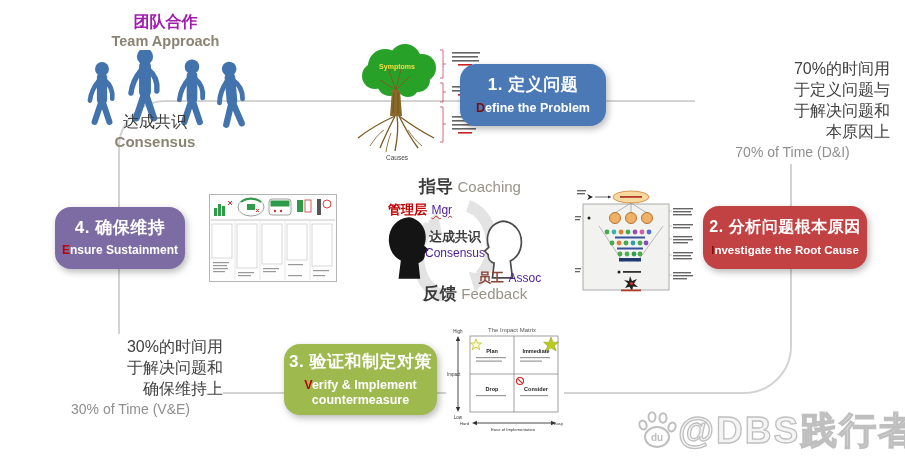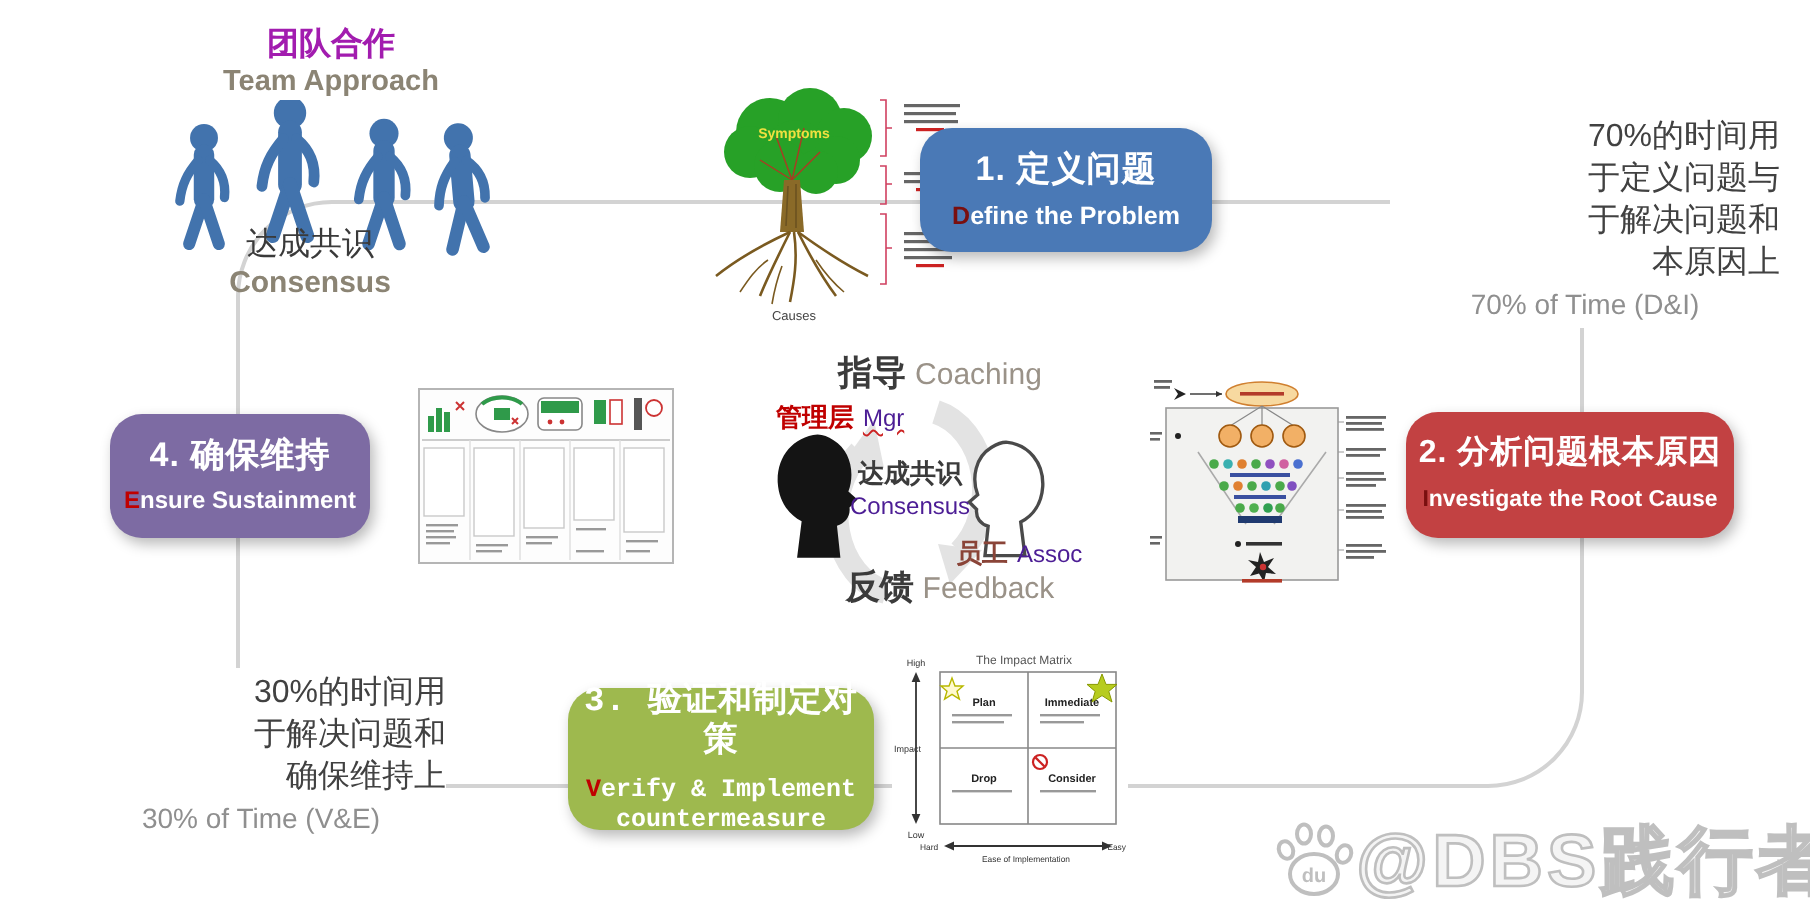--- a/index.html
+++ b/index.html
@@ -18,21 +18,21 @@
   
   .step-box{
     border-radius:16px;color:#fff;display:flex;flex-direction:column;
     align-items:center;justify-content:center;z-index:3;
     box-shadow:2px 3px 7px rgba(0,0,0,0.28);line-height:1.15;
   }
   .step-zh{font-weight:bold;font-size:17px;letter-spacing:0.5px;}
   .step-en{font-weight:bold;font-size:12.5px;margin-top:7px;}
   .box-blue{background:#4a79b6;}
   .box-red{background:#c24142;}
-  .box-green{background:#9eb94e;font-family:Liberation Mono, monospace;}
+  .box-green{background:#9eb94e;}
   .box-purple{background:#7d6ba3;}
   .initial-red{color:#c00000;}
   .initial-dark{color:#7a0f0f;}
   
   .note{background:#fff;text-align:center;z-index:2;}
   .note-zh{font-size:16px;color:#414141;line-height:21px;text-align:right;}
   .note-en{font-size:14px;color:#8f8f8f;line-height:19px;margin-top:1px;}
   
   .team-zh{font-size:16px;font-weight:600;color:#a21caf;}
   .team-en{font-size:14.5px;font-weight:bold;color:#8b8474;}

